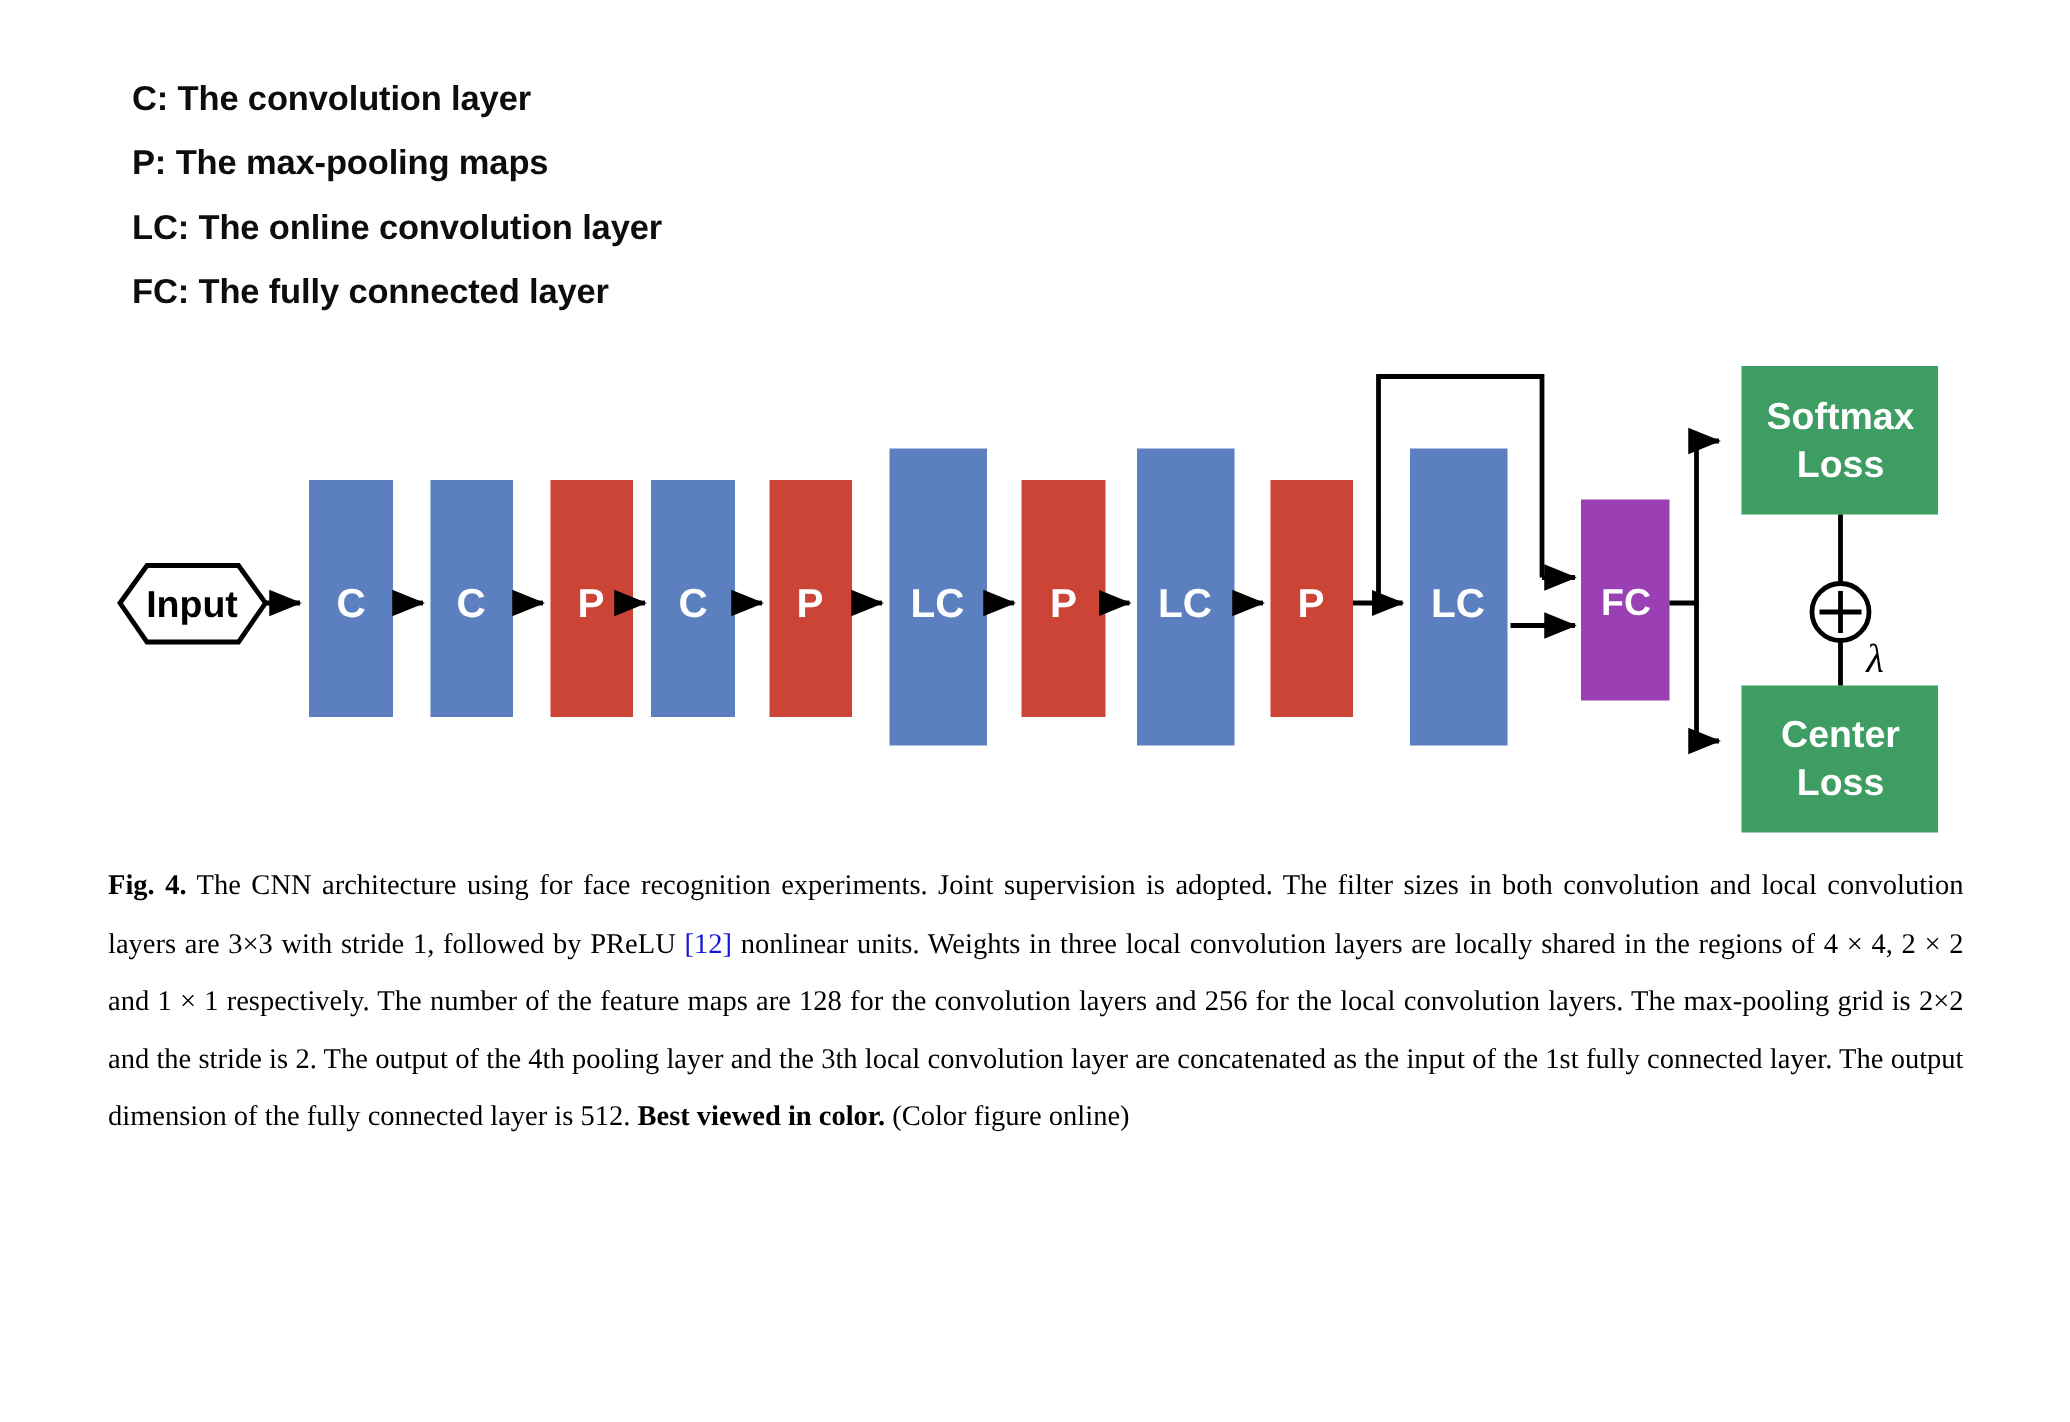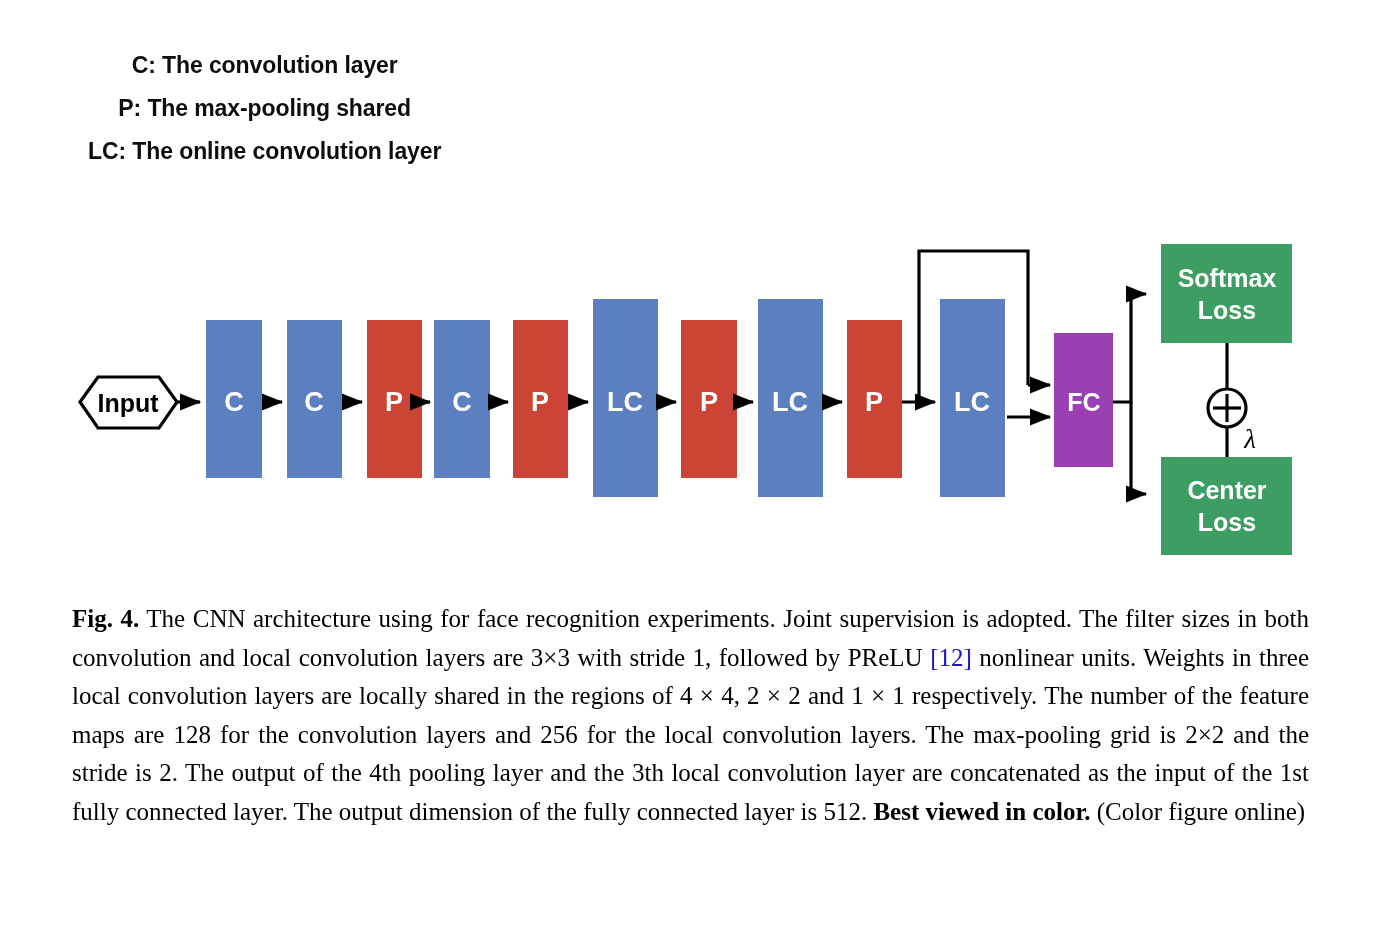--- a/index.html
+++ b/index.html
@@ -21,21 +21,21 @@
     position: absolute;
     left: 88px;
     top: 44px;
     font-family: "Liberation Sans", sans-serif;
     font-weight: bold;
     font-size: 23px;
     line-height: 43px;
     color: #0d0d0d;
     letter-spacing: -0.1px;
   }
-  #legend .legend-line { white-space: pre; text-align: center; }
+  #legend .legend-line { white-space: pre; }
 
   
   #figure {
     position: absolute;
     left: 0;
     top: 225px;
     width: 1380px;
     height: 360px;
   }
   #figure svg { display: block; }
@@ -61,39 +61,40 @@
     font-size: 27px;
     fill: #000000;
     text-anchor: middle;
     dominant-baseline: central;
   }
 
   
   #caption {
     position: absolute;
     left: 72px;
-    top: 600px;
+    top: 572px;
     width: 1237px;
     font-family: "Liberation Serif", serif;
-    font-size: 25px;
+    font-size: 19px;
     line-height: 38.6px;
     text-align: justify;
     text-justify: inter-word;
     color: #000000;
   }
   #caption .b { font-weight: bold; }
   #caption .ref { color: #1414d4; }
 </style>
 </head>
 <body>
 
 <div id="legend">
   <div class="legend-line">C: The convolution layer</div>
-  <div class="legend-line">P: The max-pooling shared</div>
+  <div class="legend-line">P: The max-pooling maps</div>
   <div class="legend-line">LC: The online convolution layer</div>
+  <div class="legend-line">FC: The fully connected layer</div>
 </div>
 
 <div id="figure">
   <svg width="1380" height="360" viewBox="0 0 1380 360" xmlns="http://www.w3.org/2000/svg">
     <defs>
       <marker id="arrowhead" markerWidth="7" markerHeight="7" refX="6.4" refY="3.1" orient="auto" markerUnits="strokeWidth">
         <path d="M0,0.35 L6.8,3.1 L0,5.85 z" fill="#000000"></path>
       </marker>
     </defs>
 

